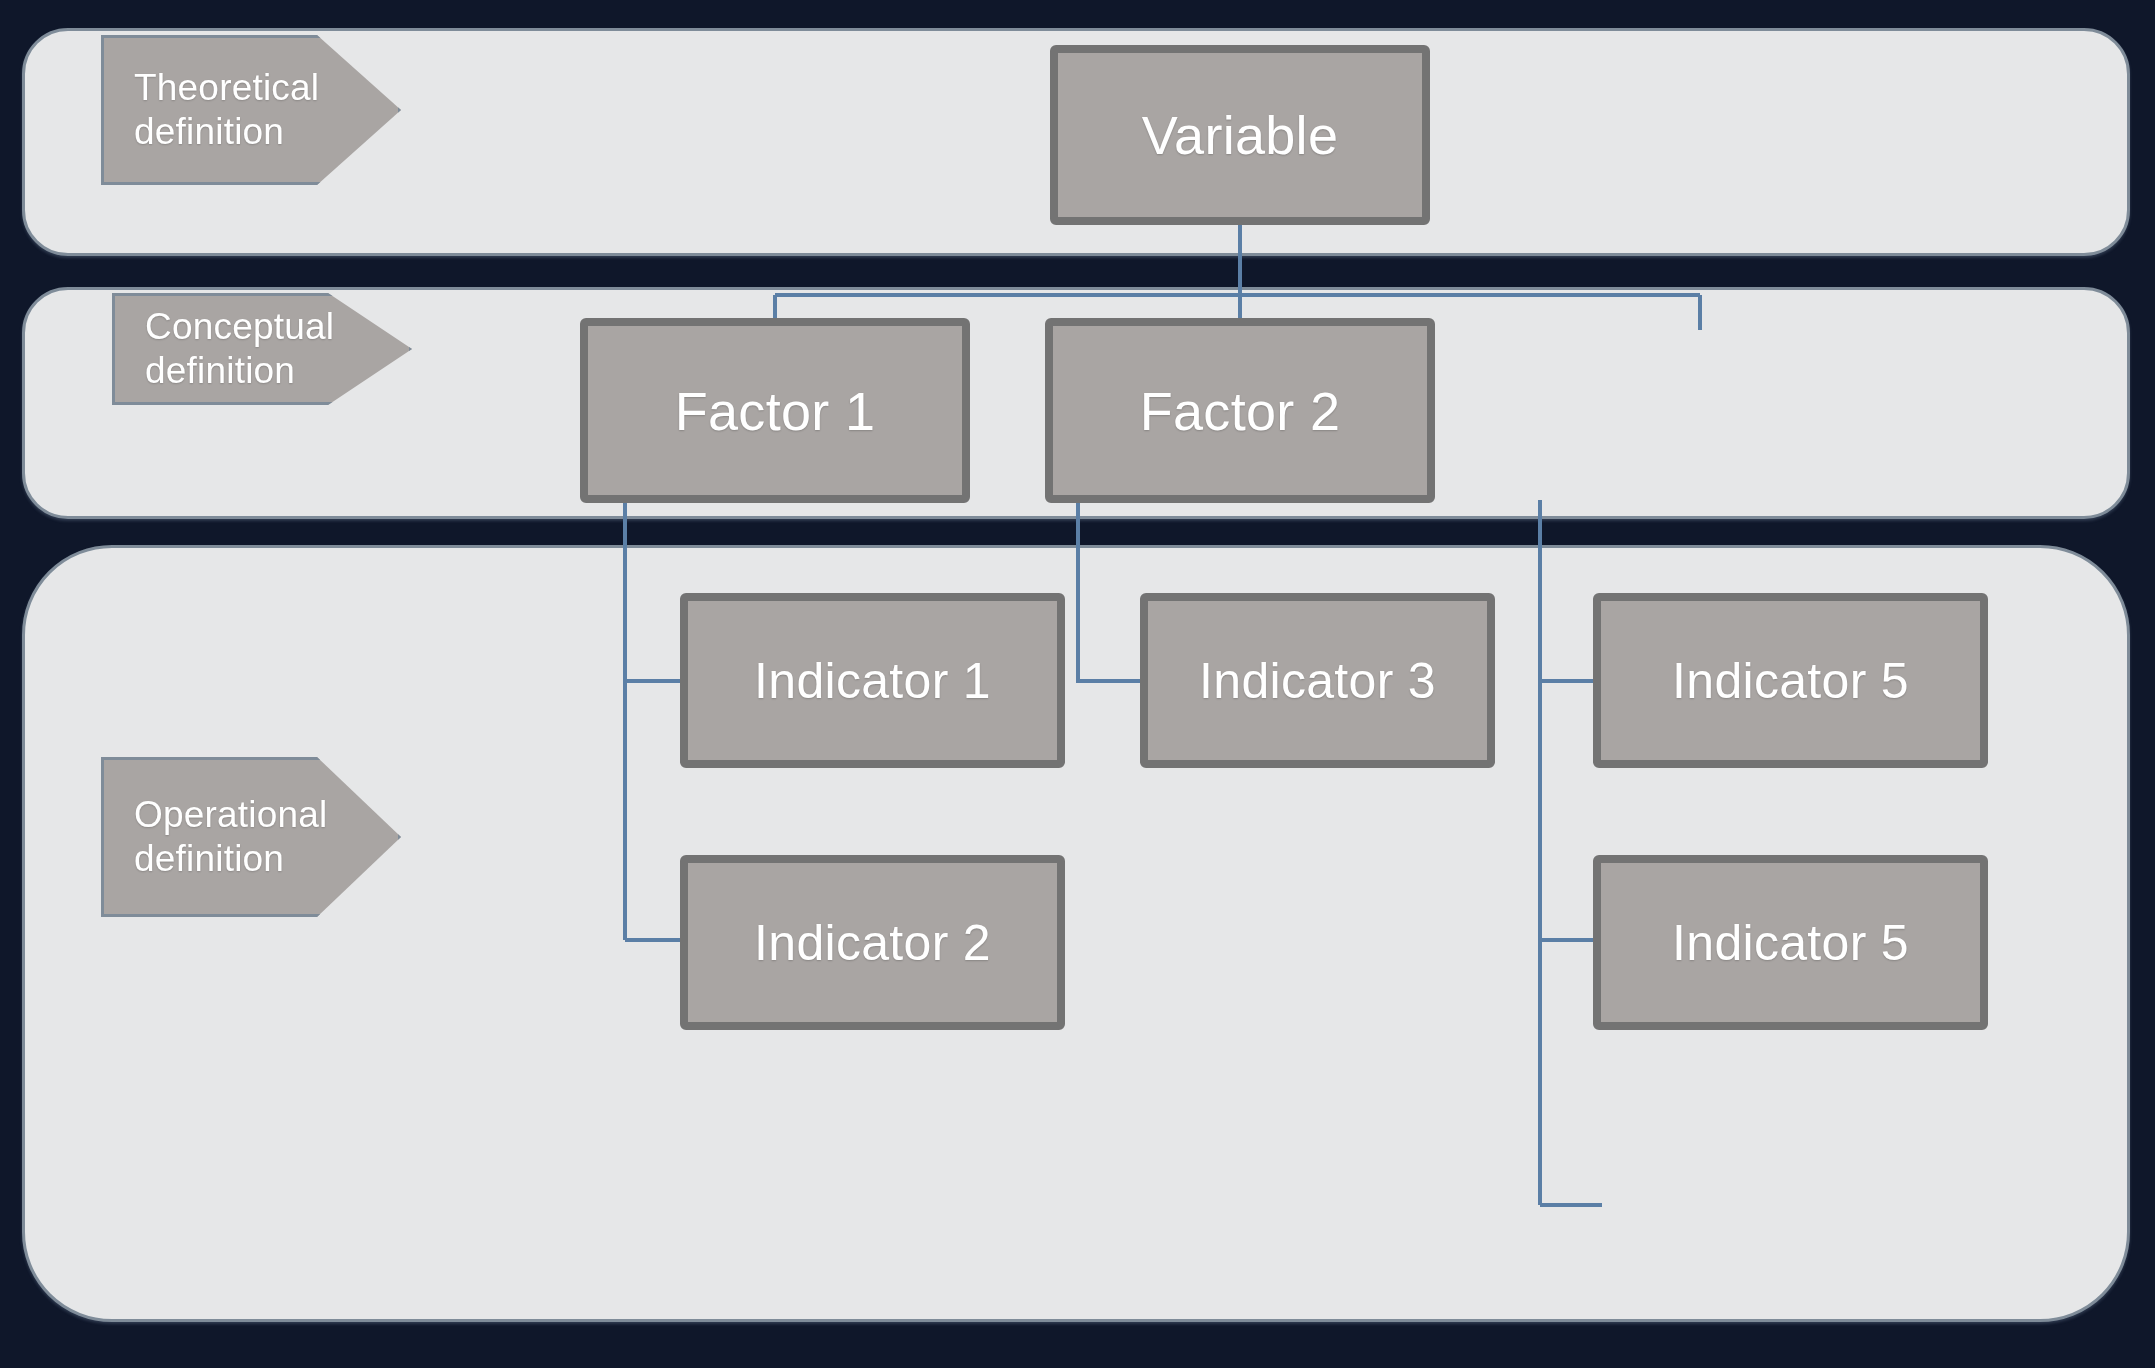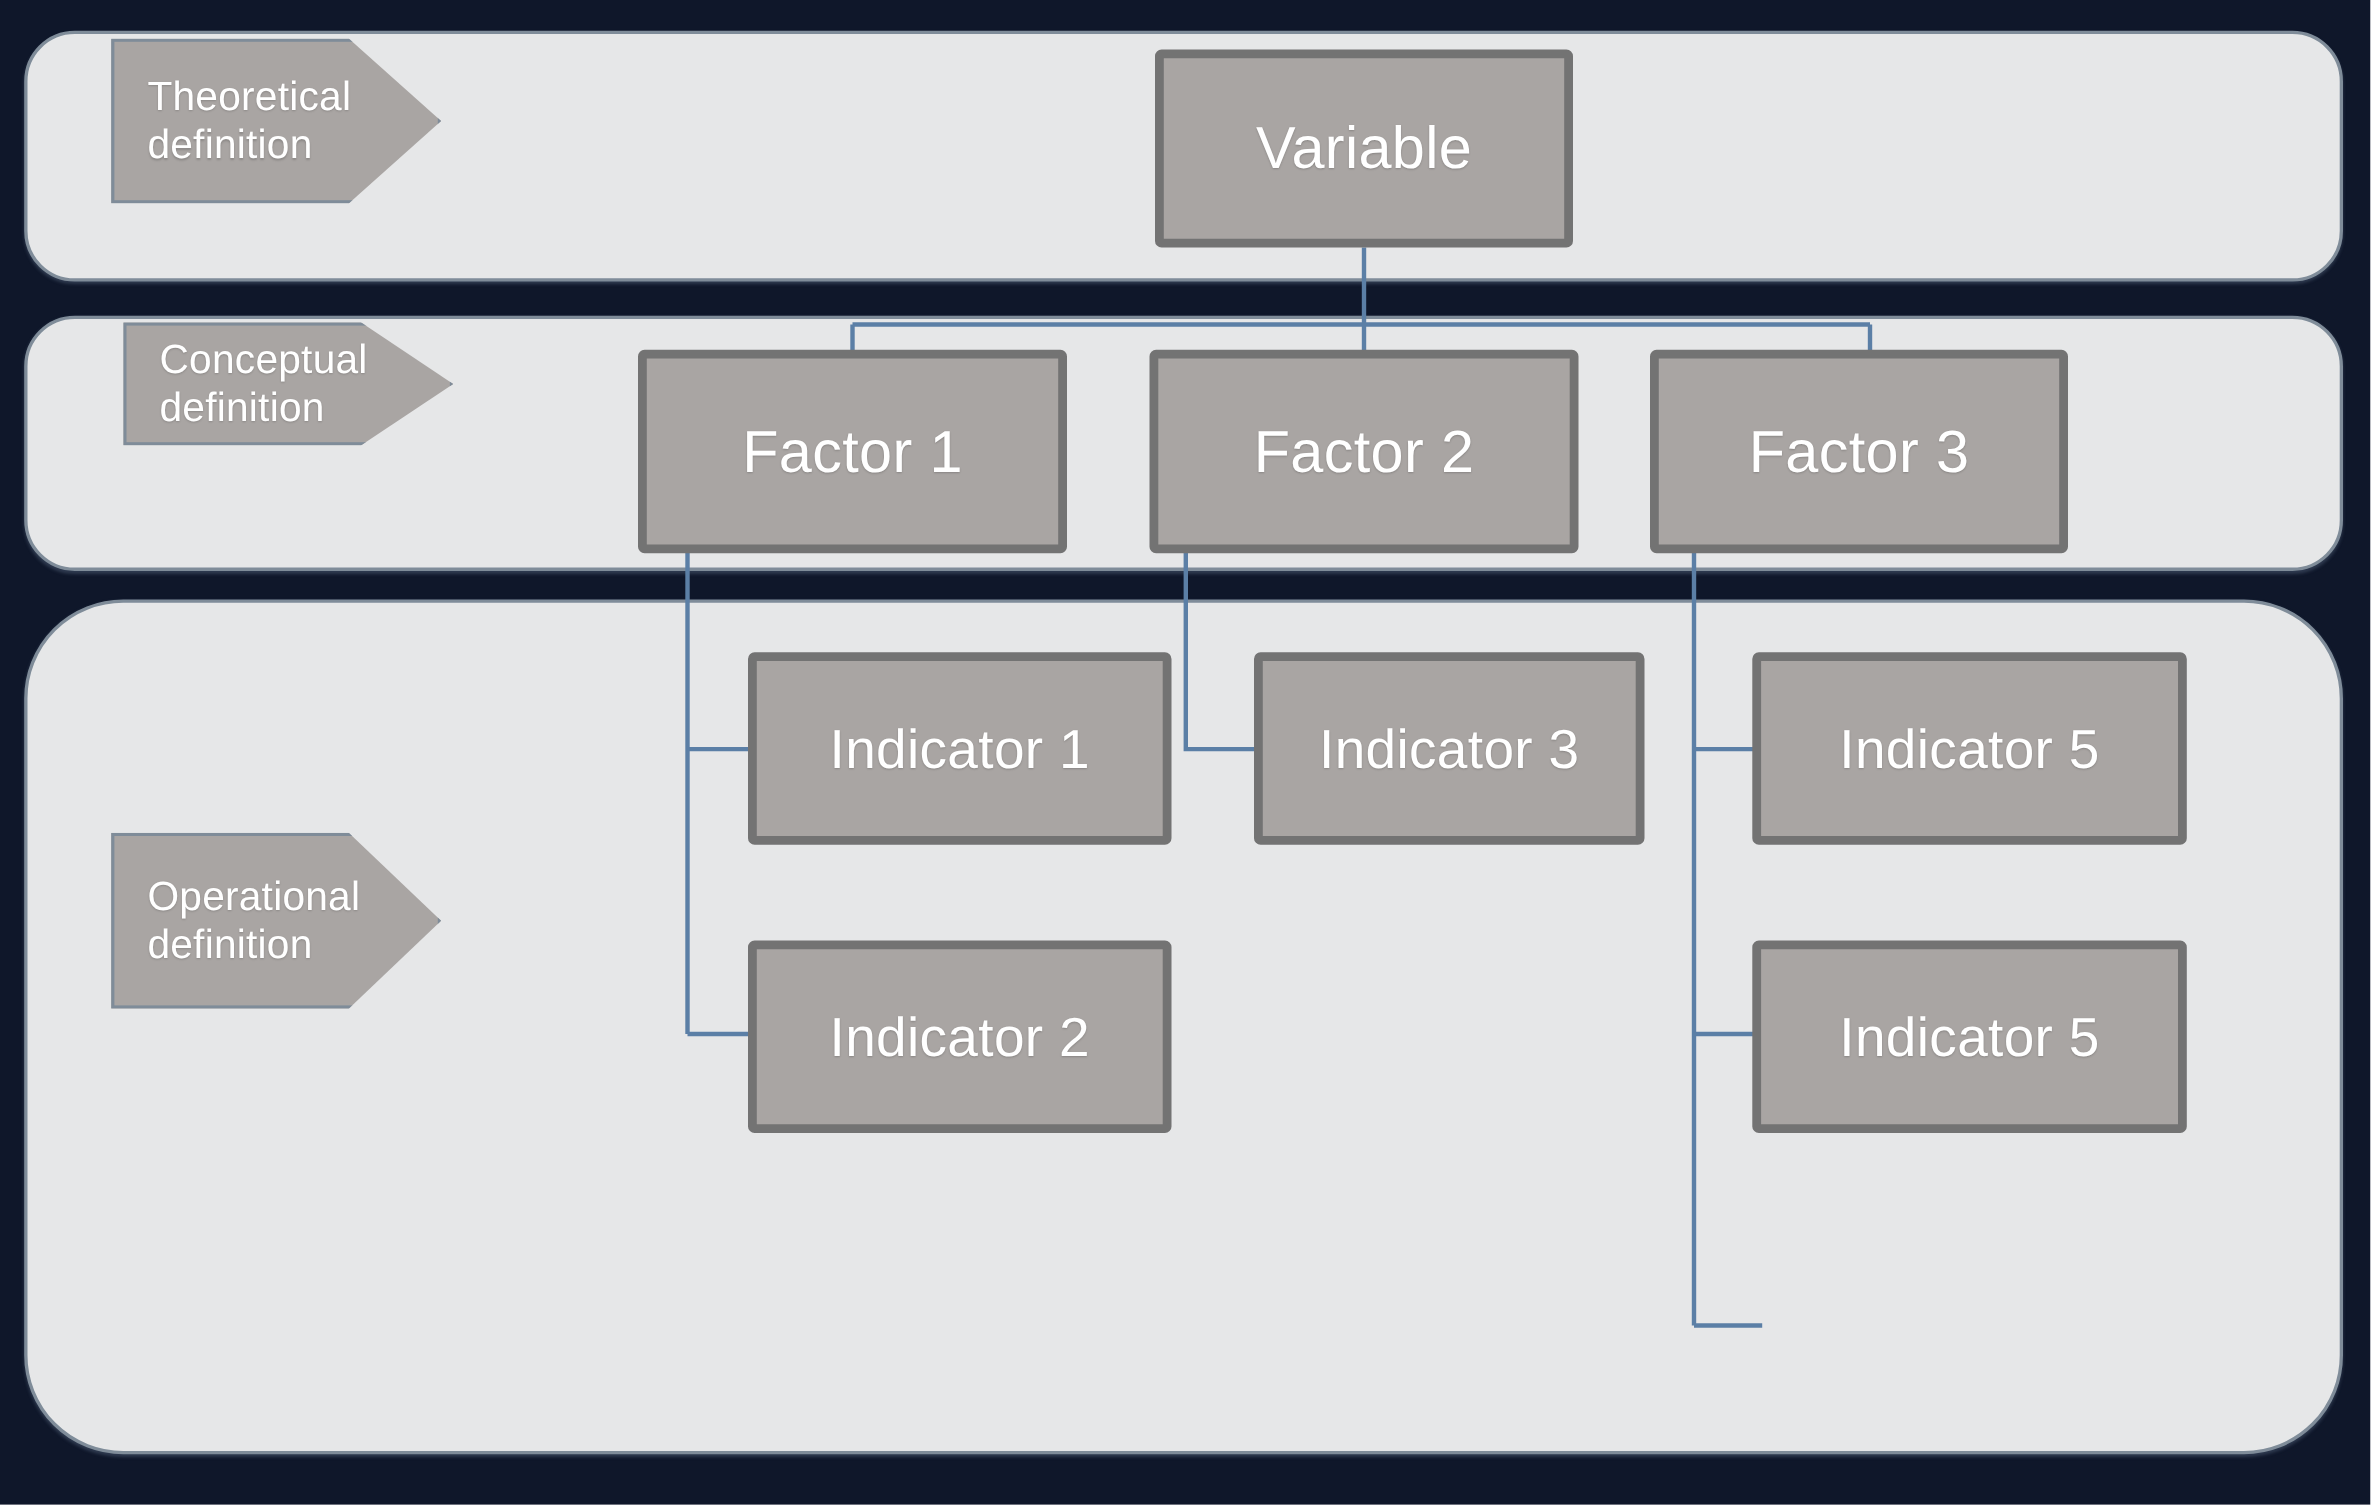--- a/index.html
+++ b/index.html
@@ -152,21 +152,20 @@
   </div>
   <div class="chevron" id="chev-operational">
     <span class="ctext">Operational
 definition</span>
   </div>
 
   <div class="node" id="node-variable">Variable</div>
 
   <div class="node" id="node-factor1">Factor 1</div>
   <div class="node" id="node-factor2">Factor 2</div>
-  <div class="node" id="node-factor3">Factor 3</div>
 
   <div class="node small" id="node-ind1">Indicator 1</div>
   <div class="node small" id="node-ind2">Indicator 2</div>
   <div class="node small" id="node-ind3">Indicator 3</div>
   <div class="node small" id="node-ind4">Indicator 5</div>
   <div class="node small" id="node-ind5">Indicator 5</div>
 
 </div>
 
 </body></html>

